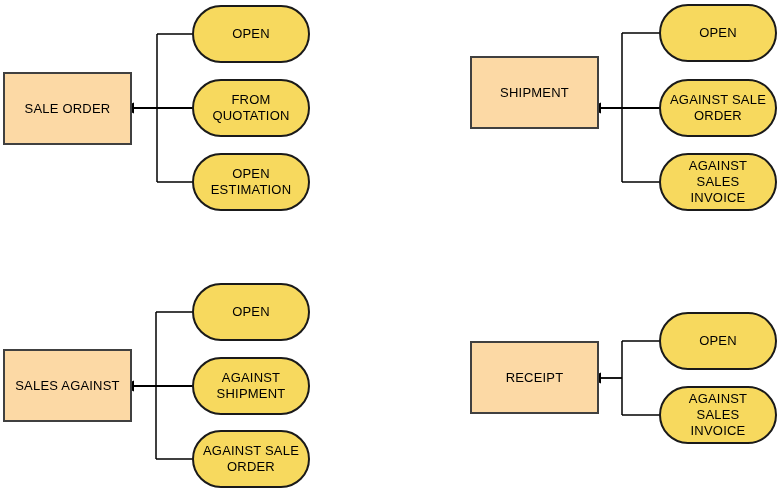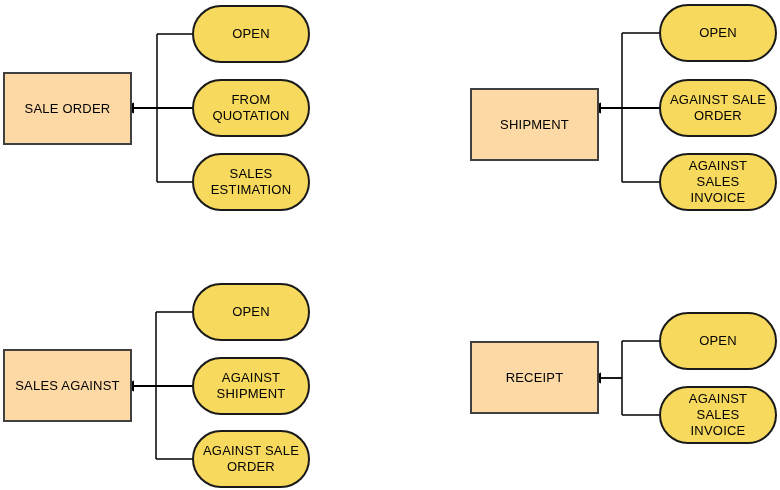--- a/index.html
+++ b/index.html
@@ -81,23 +81,23 @@
     <path class="cline thin" d="M622,341 L622,415"></path>
     <path class="cline thin" d="M622,341 L660,341"></path>
     <path class="cline thin" d="M622,415 L660,415"></path>
     <path class="cline thick" d="M622,378 L601,378"></path>
     <polygon class="ahead" points="588,378 601,372.5 601,383.5"></polygon>
   </svg>
 
   <div class="node target" style="left:3px;top:72px;">SALE ORDER</div>
   <div class="node source" style="left:192px;top:5px;">OPEN</div>
   <div class="node source" style="left:192px;top:79px;">FROM QUOTATION</div>
-  <div class="node source" style="left:192px;top:153px;">SALES ESTIMATION</div>
+  <div class="node source" style="left:192px;top:153px;">OPEN ESTIMATION</div>
 
-  <div class="node target" style="left:470px;top:88px;">SHIPMENT</div>
+  <div class="node target" style="left:470px;top:56px;">SHIPMENT</div>
   <div class="node source" style="left:659px;top:4px;">OPEN</div>
   <div class="node source" style="left:659px;top:79px;">AGAINST SALE ORDER</div>
   <div class="node source" style="left:659px;top:153px;">AGAINST SALES INVOICE</div>
 
   <div class="node target" style="left:3px;top:349px;">SALES AGAINST</div>
   <div class="node source" style="left:192px;top:283px;">OPEN</div>
   <div class="node source" style="left:192px;top:357px;">AGAINST SHIPMENT</div>
   <div class="node source" style="left:192px;top:430px;">AGAINST SALE ORDER</div>
 
   <div class="node target" style="left:470px;top:341px;">RECEIPT</div>

